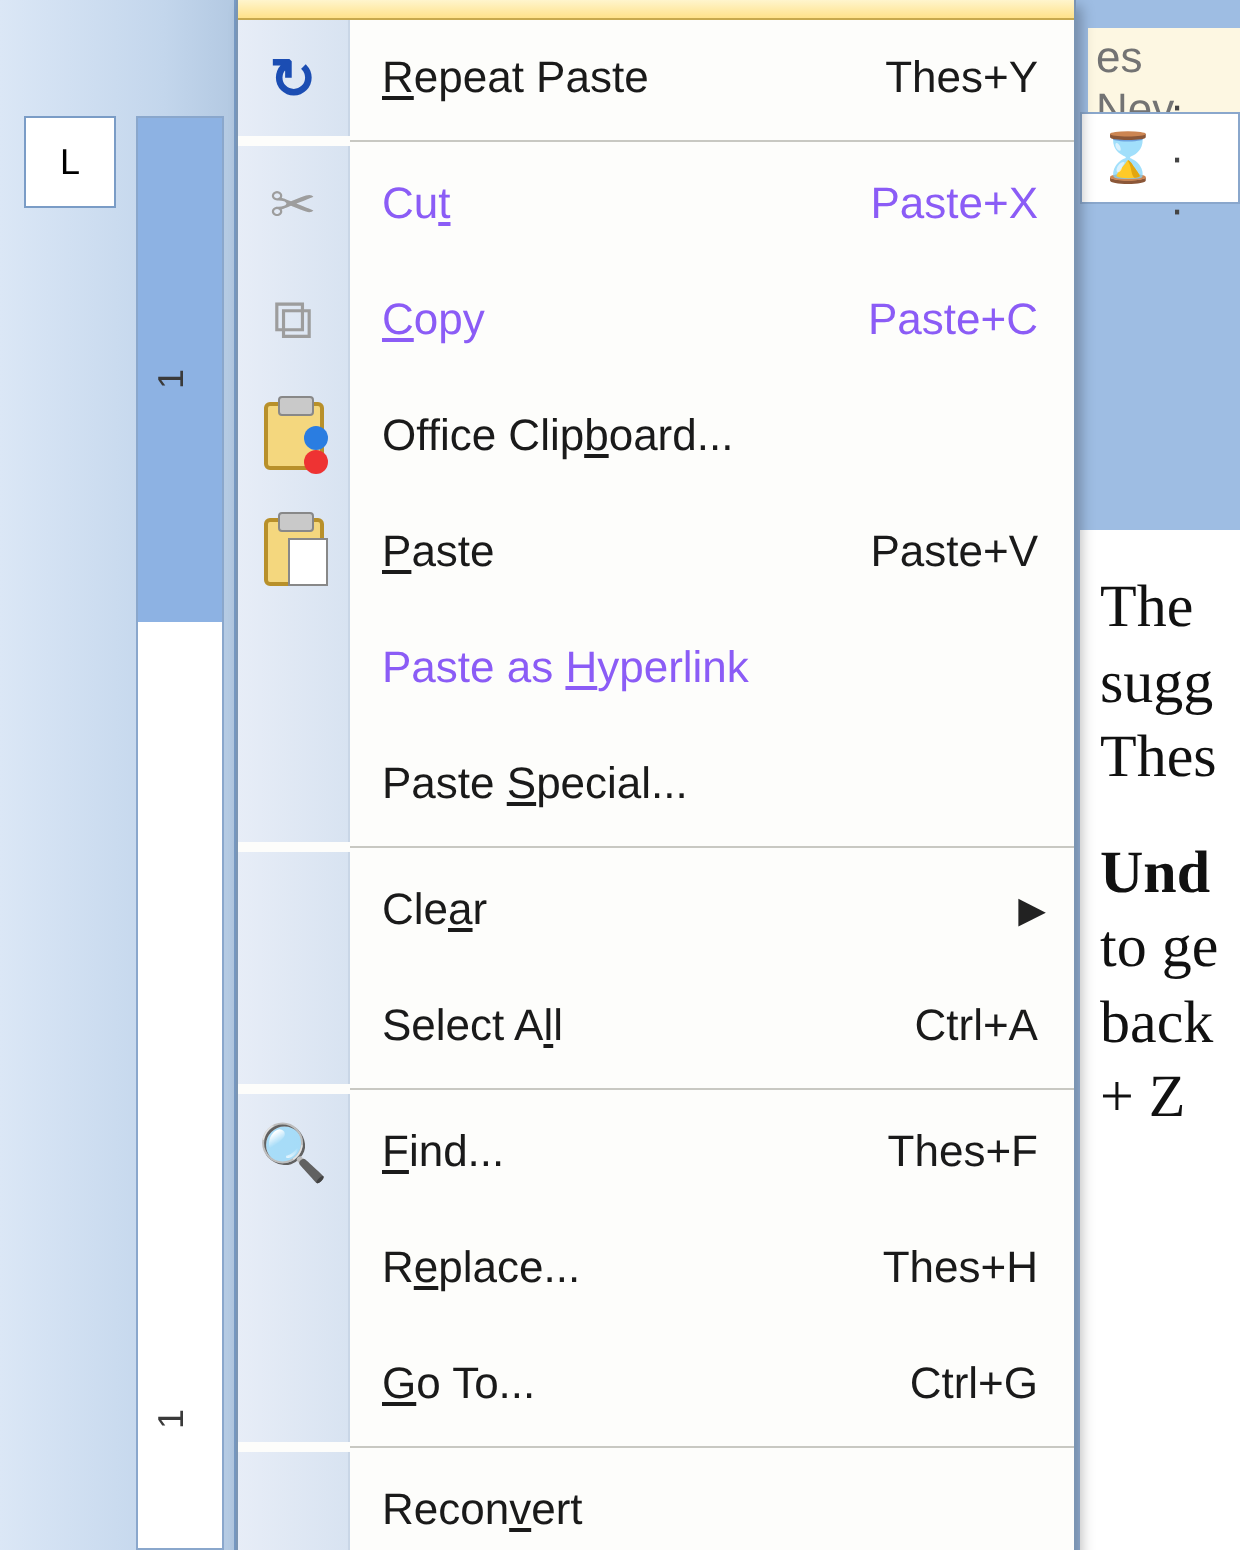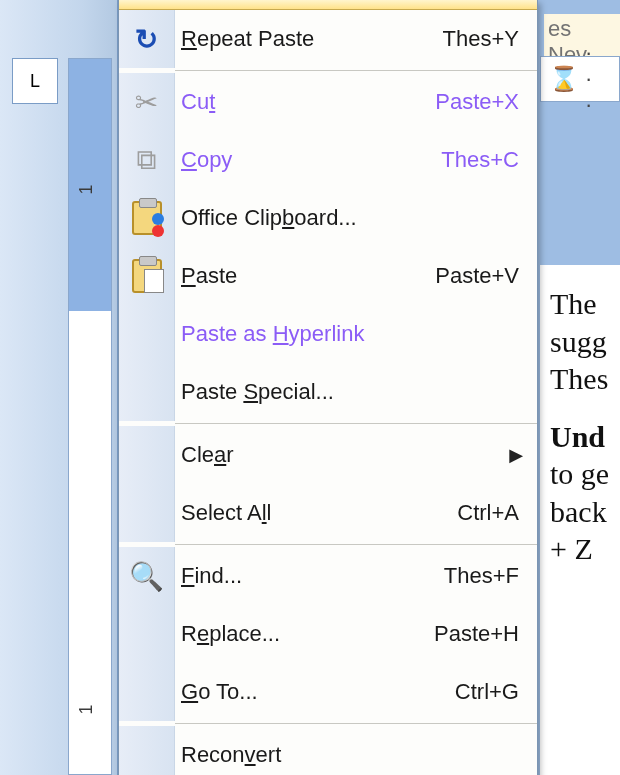--- a/index.html
+++ b/index.html
@@ -114,21 +114,21 @@
     height: 100%;
     display: flex;
     align-items: center;
     justify-content: center;
     background: linear-gradient(to right,#e7edf7,#d8e3f1);
     border-right: 1px solid #c9d6e6;
     font-size: 28px;
   }
   .mi .lbl {
     flex: 1;
-    padding-left: 6px;
+    padding-left: 16px;
     color: #1a1a1a;
   }
   .mi.disabled .lbl,
   .mi.disabled .sc { color: #8b5cf6; }
   .mi .sc {
     padding-right: 18px;
     color: #1a1a1a;
   }
   .mi .arrow {
     position: absolute;
@@ -211,21 +211,21 @@
           <span class="ic ic-cut">✂</span>
         </div>
         <span class="lbl">Cu<span class="u">t</span></span>
         <span class="sc">Paste+X</span>
       </div>
       <div class="mi disabled">
         <div class="icon-col">
           <span class="ic ic-copy">⧉</span>
         </div>
         <span class="lbl"><span class="u">C</span>opy</span>
-        <span class="sc">Thes+C</span>
+        <span class="sc">Paste+C</span>
       </div>
       <div class="mi">
         <div class="icon-col">
           <span class="ic">
             <span class="ic-board">
               <span class="dot d1"></span>
               <span class="dot d2"></span>
             </span>
           </span>
         </div>
@@ -263,21 +263,21 @@
       <div class="mi">
         <div class="icon-col">
           <span class="ic ic-find">🔍</span>
         </div>
         <span class="lbl"><span class="u">F</span>ind...</span>
         <span class="sc">Thes+F</span>
       </div>
       <div class="mi">
         <div class="icon-col"></div>
         <span class="lbl">R<span class="u">e</span>place...</span>
-        <span class="sc">Paste+H</span>
+        <span class="sc">Thes+H</span>
       </div>
       <div class="mi">
         <div class="icon-col"></div>
         <span class="lbl"><span class="u">G</span>o To...</span>
         <span class="sc">Ctrl+G</span>
       </div>
       <div class="sep"></div>
       <div class="mi">
         <div class="icon-col"></div>
         <span class="lbl">Recon<span class="u">v</span>ert</span>

